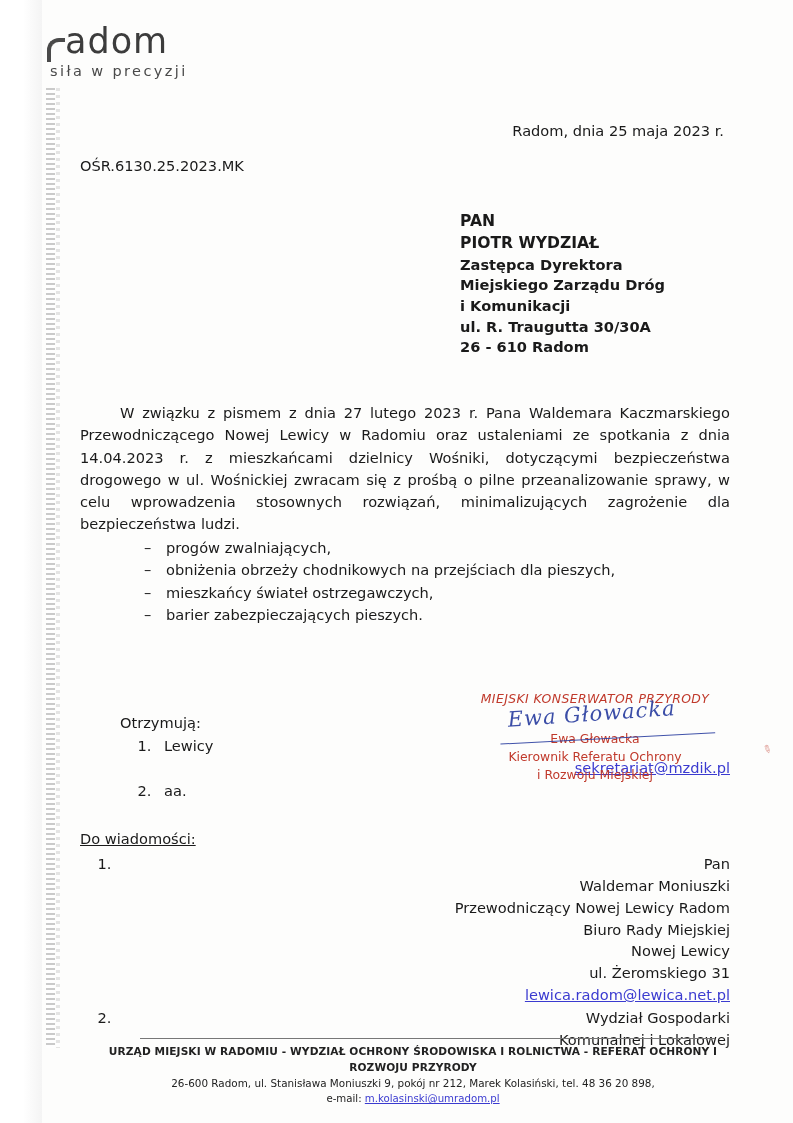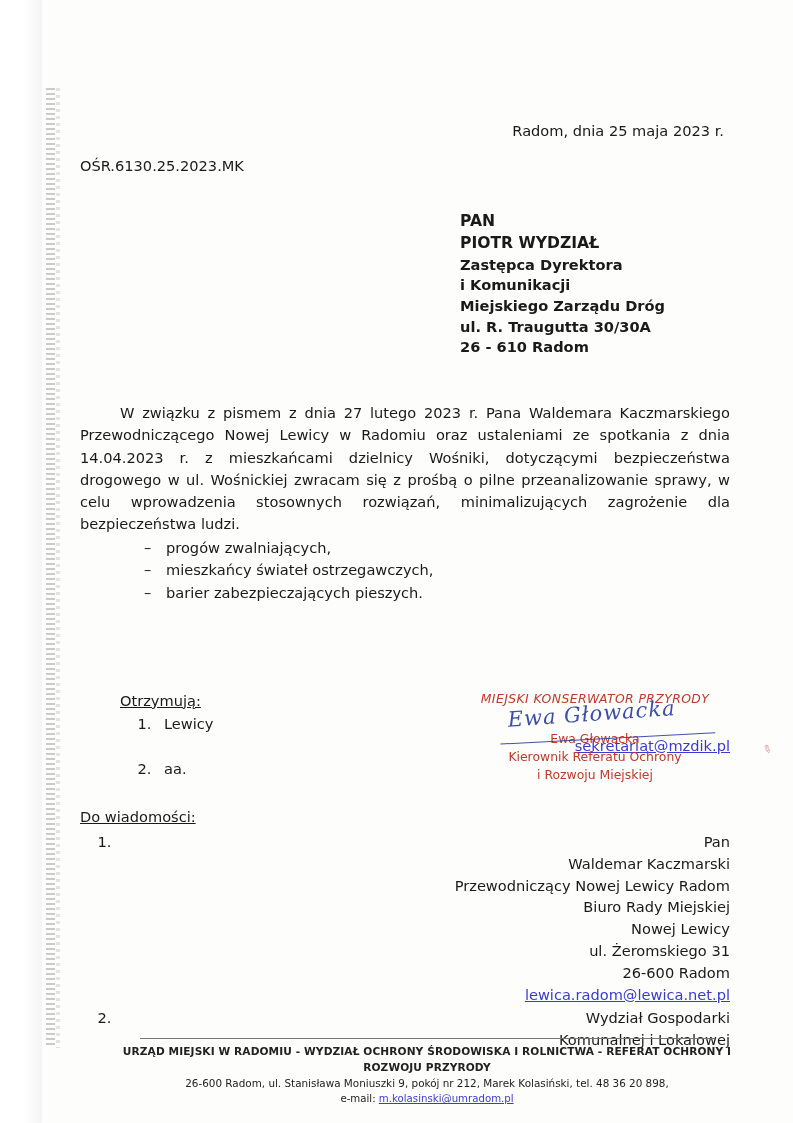--- a/index.html
+++ b/index.html
@@ -164,21 +164,20 @@
   ul.dashlist li::before {
     content: "\2013";
     position: absolute;
     left: 0;
     top: 0;
   }
 
   .section-head {
     margin-top: 86px;
     font-size: 14.6px;
-    text-decoration: underline;
     padding-left: 40px;
   }
   .section-head2 {
     margin-top: 26px;
     font-size: 14.6px;
     text-decoration: underline;
   }
 
   ol.numlist {
     margin: 2px 0 0 0;
@@ -246,21 +245,21 @@
   
   .footer-rule {
     position: absolute;
     left: 140px;
     top: 1038px;
     width: 575px;
     border-top: 1px solid #777;
   }
   .footer {
     position: absolute;
-    left: 102px;
+    left: 88px;
     top: 1044px;
     width: 650px;
     text-align: center;
     font-size: 10.4px;
     color: #222;
     line-height: 1.5;
   }
   .footer .f1 {
     font-weight: bold;
     font-size: 10.6px;
@@ -284,65 +283,72 @@
 </style>
 </head>
 <body>
 
 <div class="page">
 
   <div class="scan-edge"></div>
   <div class="scan-stripe"></div>
   <div class="scan-stripe2"></div>
 
+  <div class="logo-block">
+    <div class="logo-word">
+      <span class="logo-swoosh"></span>
+      <span>adom</span>
+    </div>
+    <div class="logo-tag">siła w precyzji</div>
+  </div>
 
   <div class="doc">
 
     <div class="city-date">Radom, dnia 25 maja 2023 r.</div>
     <div class="ref-no">OŚR.6130.25.2023.MK</div>
 
     <div class="addressee">
       <div class="big">PAN</div>
       <div class="big">PIOTR WYDZIAŁ</div>
       <div>Zastępca Dyrektora</div>
+      <div>Miejskiego Zarządu Dróg</div>
       <div>i Komunikacji</div>
-      <div>Miejskiego Zarządu Dróg</div>
       <div>ul. R. Traugutta 30/30A</div>
       <div>26 - 610 Radom</div>
     </div>
 
     <p class="para">W związku z pismem z dnia 27 lutego 2023 r. Pana Waldemara Kaczmarskiego Przewodniczącego Nowej Lewicy w Radomiu oraz ustaleniami ze spotkania z dnia 14.04.2023 r. z mieszkańcami dzielnicy Wośniki, dotyczącymi bezpieczeństwa drogowego w ul. Wośnickiej zwracam się z prośbą o pilne przeanalizowanie sprawy, w celu wprowadzenia stosownych rozwiązań, minimalizujących zagrożenie dla bezpieczeństwa ludzi.</p>
 
     <ul class="dashlist">
       <li>progów zwalniających,</li>
+      <li>obniżenia obrzeży chodnikowych na przejściach dla pieszych,</li>
       <li>mieszkańcy świateł ostrzegawczych,</li>
       <li>barier zabezpieczających pieszych.</li>
     </ul>
 
     <div class="section-head">Otrzymują:</div>
     <ol class="numlist">
       <li>
         <span>Lewicy</span>
         <span class="sub-line email">sekretariat@mzdik.pl</span>
       </li>
       <li>
         <span>aa.</span>
       </li>
     </ol>
 
     <div class="section-head2">Do wiadomości:</div>
     <ol class="numlist tight">
       <li>
         <span class="sub-line">Pan</span>
-        <span class="sub-line">Waldemar Kaczmarski</span>
+        <span class="sub-line">Waldemar Moniuszki</span>
         <span class="sub-line">Przewodniczący Nowej Lewicy Radom</span>
         <span class="sub-line">Biuro Rady Miejskiej</span>
         <span class="sub-line">Nowej Lewicy</span>
         <span class="sub-line">ul. Żeromskiego 31</span>
-        <span class="sub-line">26-600 Radom</span>
         <span class="sub-line email">lewica.radom@lewica.net.pl</span>
       </li>
       <li>
         <span class="sub-line">Wydział Gospodarki</span>
         <span class="sub-line">Komunalnej i Lokalowej</span>
       </li>
     </ol>
 
   </div>
 

